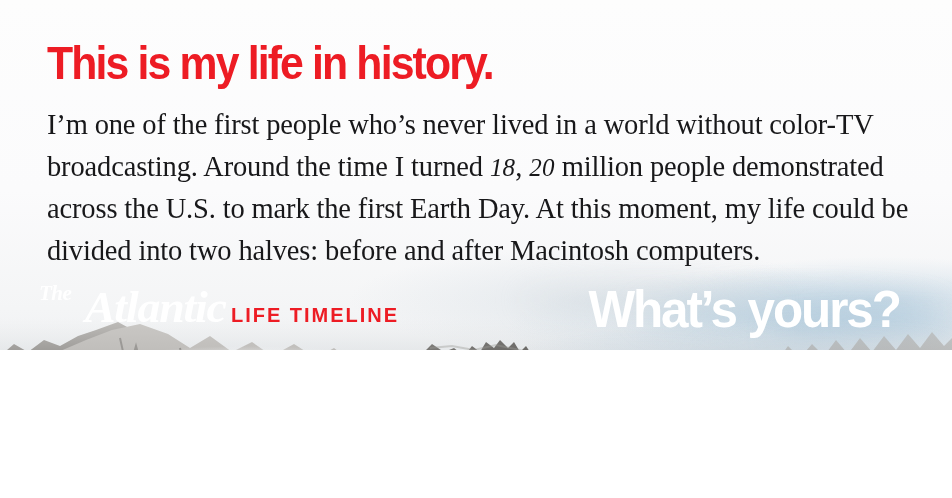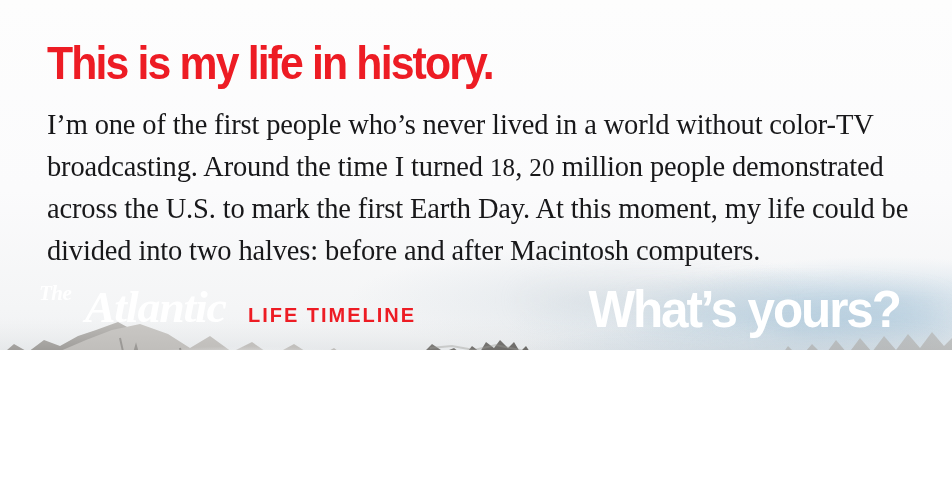--- a/index.html
+++ b/index.html
@@ -67,20 +67,21 @@
     margin: 0;
     font-family: "Liberation Serif", "DejaVu Serif", serif;
     font-size: 28.5px;
     line-height: 41.5px;
     color: #18181a;
     letter-spacing: -0.15px;
   }
   .body-copy .num {
     font-size: 25px;
     letter-spacing: 0.2px;
+    font-style: italic;
   }
 
   
   .brand {
     position: absolute;
     left: 36px;
     bottom: 20px;
     display: flex;
     align-items: flex-end;
   }
@@ -110,21 +111,21 @@
     padding-left: 48px;
     transform: scaleX(1.02);
     transform-origin: left bottom;
   }
   .tagline {
     font-family: "Liberation Sans", sans-serif;
     font-weight: 700;
     font-size: 20px;
     letter-spacing: 2.0px;
     color: #ED1C24;
-    margin-left: 26px;
+    margin-left: 9px;
     padding-bottom: 3px;
     white-space: nowrap;
   }
   .cta {
     position: absolute;
     right: 52px;
     bottom: 13px;
     margin: 0;
     font-family: "Liberation Sans Narrow", "Liberation Sans", sans-serif;
     font-weight: 700;

